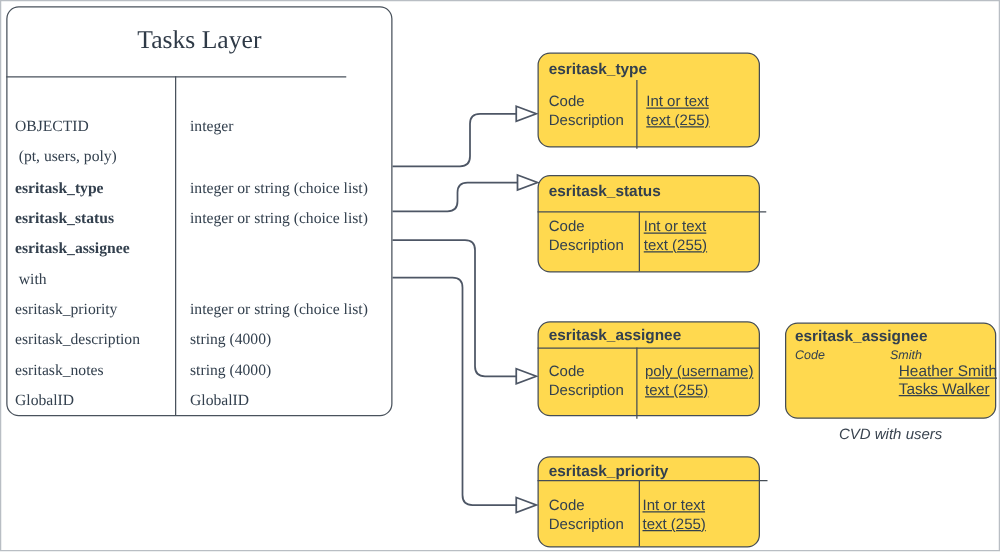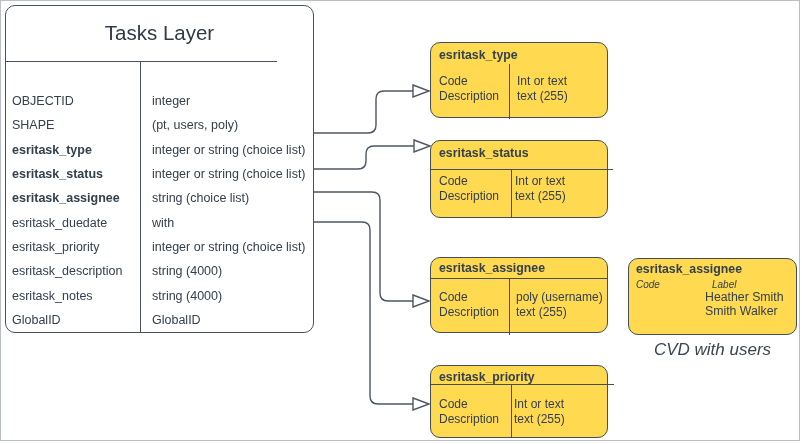--- a/index.html
+++ b/index.html
@@ -15,20 +15,21 @@
   .frame {
     position: absolute; left: 0; top: 0; width: 800px; height: 441px;
     border: 1px solid #b9bec4; background: transparent; z-index: 0;
   }
 
   
   .main-table {
     position: absolute; left: 5px; top: 5px; width: 309px; height: 328px;
     background: #ffffff; border: 1.6px solid #49525c; border-radius: 10px;
     z-index: 2;
+    font-family: Liberation Serif, serif;
   }
   .main-title {
     position: absolute; left: 0; top: 15px; width: 100%;
     text-align: center; font-size: 20.5px; color: #2f3a47;
   }
   .main-title-divider {
     position: absolute; left: -1px; top: 55px; width: 272px; height: 0;
     border-top: 1.6px solid #49525c;
   }
   .main-col-divider {
@@ -44,34 +45,34 @@
   
   .dbox {
     position: absolute; width: 178px;
     background: #ffd94f; border: 1.7px solid #454d56; border-radius: 10px;
     z-index: 2; font-size: 12px;
   }
   .dbox .dtitle { position: absolute; left: 8px; top: 5px; font-weight: bold; font-size: 12.3px; white-space: nowrap; }
   .dbox .tdivider { position: absolute; left: -1px; height: 0; border-top: 1.5px solid #454d56; }
   .dbox .vdivider { position: absolute; width: 0; border-left: 1.5px solid #454d56; }
   .dbox .c1 { position: absolute; left: 8px; top: 31px; line-height: 14.6px; white-space: nowrap; }
-  .dbox .c2 { position: absolute; left: 84px; top: 31px; line-height: 14.6px; white-space: nowrap; }
+  .dbox .c2 { position: absolute; left: 84px; top: 31px; line-height: 14.6px; white-space: nowrap; text-decoration: underline; }
 
   
   .cvd-box {
     position: absolute; left: 628px; top: 258px; width: 169px; height: 77px;
     background: #ffd94f; border: 1.7px solid #454d56; border-radius: 10px;
     z-index: 2;
   }
   .cvd-title { position: absolute; left: 7px; top: 3px; font-weight: bold; font-size: 12.3px; white-space: nowrap; }
   .cvd-head { position: absolute; top: 20px; font-style: italic; font-size: 10px; white-space: nowrap; }
   .cvd-col { position: absolute; top: 32px; font-size: 12.3px; line-height: 13.6px; white-space: nowrap; }
   .cvd-caption {
     position: absolute; left: 628px; top: 340px; width: 169px;
-    text-align: center; font-style: italic; font-size: 17px; color: #3a4450;
+    text-align: center; font-style: italic; font-size: 12px; color: #3a4450;
     z-index: 2;
   }
 
   
   svg.wires { position: absolute; left: 0; top: 0; z-index: 1; }
   svg.wires path { fill: none; stroke: #4d5665; stroke-width: 1.4; }
   svg.wires polygon { fill: #ffffff; stroke: #4d5665; stroke-width: 1.4; }
 </style>
 </head>
 <body>
@@ -93,37 +94,34 @@
   <div class="main-table">
     <div class="main-title">Tasks Layer</div>
     <div class="main-title-divider"></div>
     <div class="main-col-divider"></div>
     <div class="rows">
       <div class="trow">
         <span class="fname">OBJECTID</span>
         <span class="ftype">integer</span>
       </div>
       <div class="trow">
-        <span class="fname">SHAPE</span>
         <span class="ftype">(pt, users, poly)</span>
       </div>
       <div class="trow bold">
         <span class="fname">esritask_type</span>
         <span class="ftype">integer or string (choice list)</span>
       </div>
       <div class="trow bold">
         <span class="fname">esritask_status</span>
         <span class="ftype">integer or string (choice list)</span>
       </div>
       <div class="trow bold">
         <span class="fname">esritask_assignee</span>
-        <span class="ftype">string (choice list)</span>
-      </div>
-      <div class="trow">
-        <span class="fname">esritask_duedate</span>
+      </div>
+      <div class="trow">
         <span class="ftype">with</span>
       </div>
       <div class="trow">
         <span class="fname">esritask_priority</span>
         <span class="ftype">integer or string (choice list)</span>
       </div>
       <div class="trow">
         <span class="fname">esritask_description</span>
         <span class="ftype">string (4000)</span>
       </div>
@@ -189,21 +187,21 @@
     </div>
     <div class="c2" style="left:83px; top:31px;">
       <div>Int or text</div>
       <div>text (255)</div>
     </div>
   </div>
 
   <div class="cvd-box">
     <div class="cvd-title">esritask_assignee</div>
     <div class="cvd-head" style="left:7px;">Code</div>
-    <div class="cvd-head" style="left:83px;">Label</div>
-    <div class="cvd-col" style="left:76px;">
+    <div class="cvd-head" style="left:83px;">Smith</div>
+    <div class="cvd-col" style="left:90px;text-decoration:underline;">
       <div>Heather Smith</div>
-      <div>Smith Walker</div>
+      <div>Tasks Walker</div>
       <div></div>
     </div>
   </div>
   <div class="cvd-caption">CVD with users</div>
 </div>
 
 </body></html>

